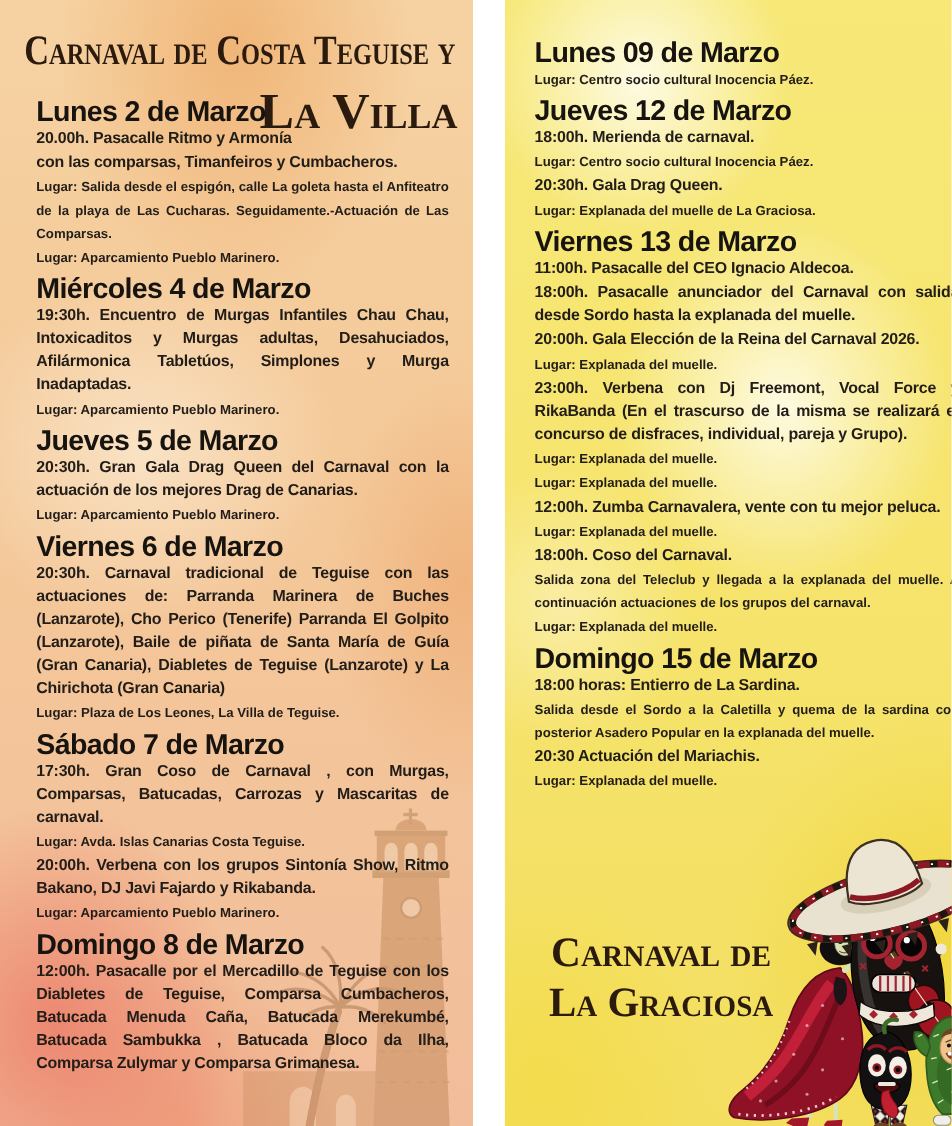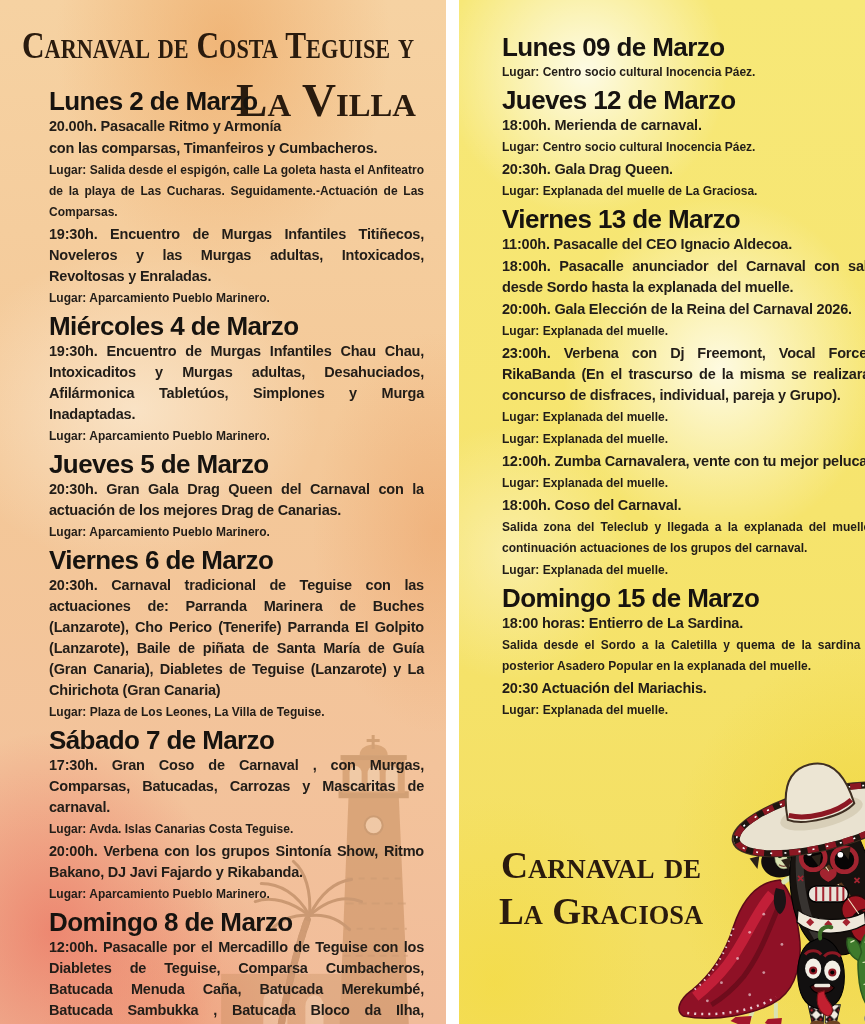--- a/index.html
+++ b/index.html
@@ -2,21 +2,21 @@
 <html><head>
 <meta charset="utf-8">
 <style>
   html,body{margin:0;padding:0;}
   .sheet{
     position:relative;width:865px;height:1024px;overflow:hidden;
     font-family:"Liberation Sans", sans-serif;font-weight:bold;
     color:#221d18;
   }
   
-  .panel{position:absolute;top:0;height:100%;padding-left:16px;}
+  .panel{position:absolute;top:0;height:100%;}
   .panel-left{
     left:0;width:430px;
     background:
       radial-gradient(55% 28% at 12% 91%, rgba(233,98,84,.60), rgba(233,98,84,0) 70%),
       radial-gradient(45% 22% at 40% 100%, rgba(236,130,96,.45), rgba(236,130,96,0) 70%),
       radial-gradient(50% 30% at 50% 4%, rgba(233,148,70,.45), rgba(233,148,70,0) 75%),
       radial-gradient(40% 28% at 98% 52%, rgba(233,150,86,.40), rgba(233,150,86,0) 70%),
       radial-gradient(60% 22% at 30% 40%, rgba(252,240,220,.65), rgba(252,240,220,0) 70%),
       linear-gradient(180deg,#f6d2a2 0%,#f4c898 45%,#f3c39b 75%,#f1bc9a 100%);
   }
@@ -103,21 +103,20 @@
     <div class="day">Lunes 2 de Marzo</div>
     <div class="lines">
             <div class="event">20.00h. Pasacalle Ritmo y Armonía</div>
             <div class="event">con las comparsas, Timanfeiros y Cumbacheros.</div>
             <div class="lugar">Lugar: Salida desde el espigón, calle La goleta hasta el Anfiteatro de la playa de Las Cucharas. Seguidamente.-Actuación de Las Comparsas.</div>
           </div>
   </div>
 
   <div class="section">
     <div class="lines">
-            <div class="event">19:30h. Encuentro de Murgas Infantiles Titiñecos, Noveleros y las Murgas adultas, Intoxicados, Revoltosas y Enraladas.</div>
             <div class="lugar">Lugar: Aparcamiento Pueblo Marinero.</div>
           </div>
   </div>
 
   <div class="section">
     <div class="day">Miércoles 4 de Marzo</div>
     <div class="lines">
             <div class="event">19:30h. Encuentro de Murgas Infantiles Chau Chau, Intoxicaditos y Murgas adultas, Desahuciados, Afilármonica Tabletúos, Simplones y Murga Inadaptadas.</div>
             <div class="lugar">Lugar: Aparcamiento Pueblo Marinero.</div>
           </div>

